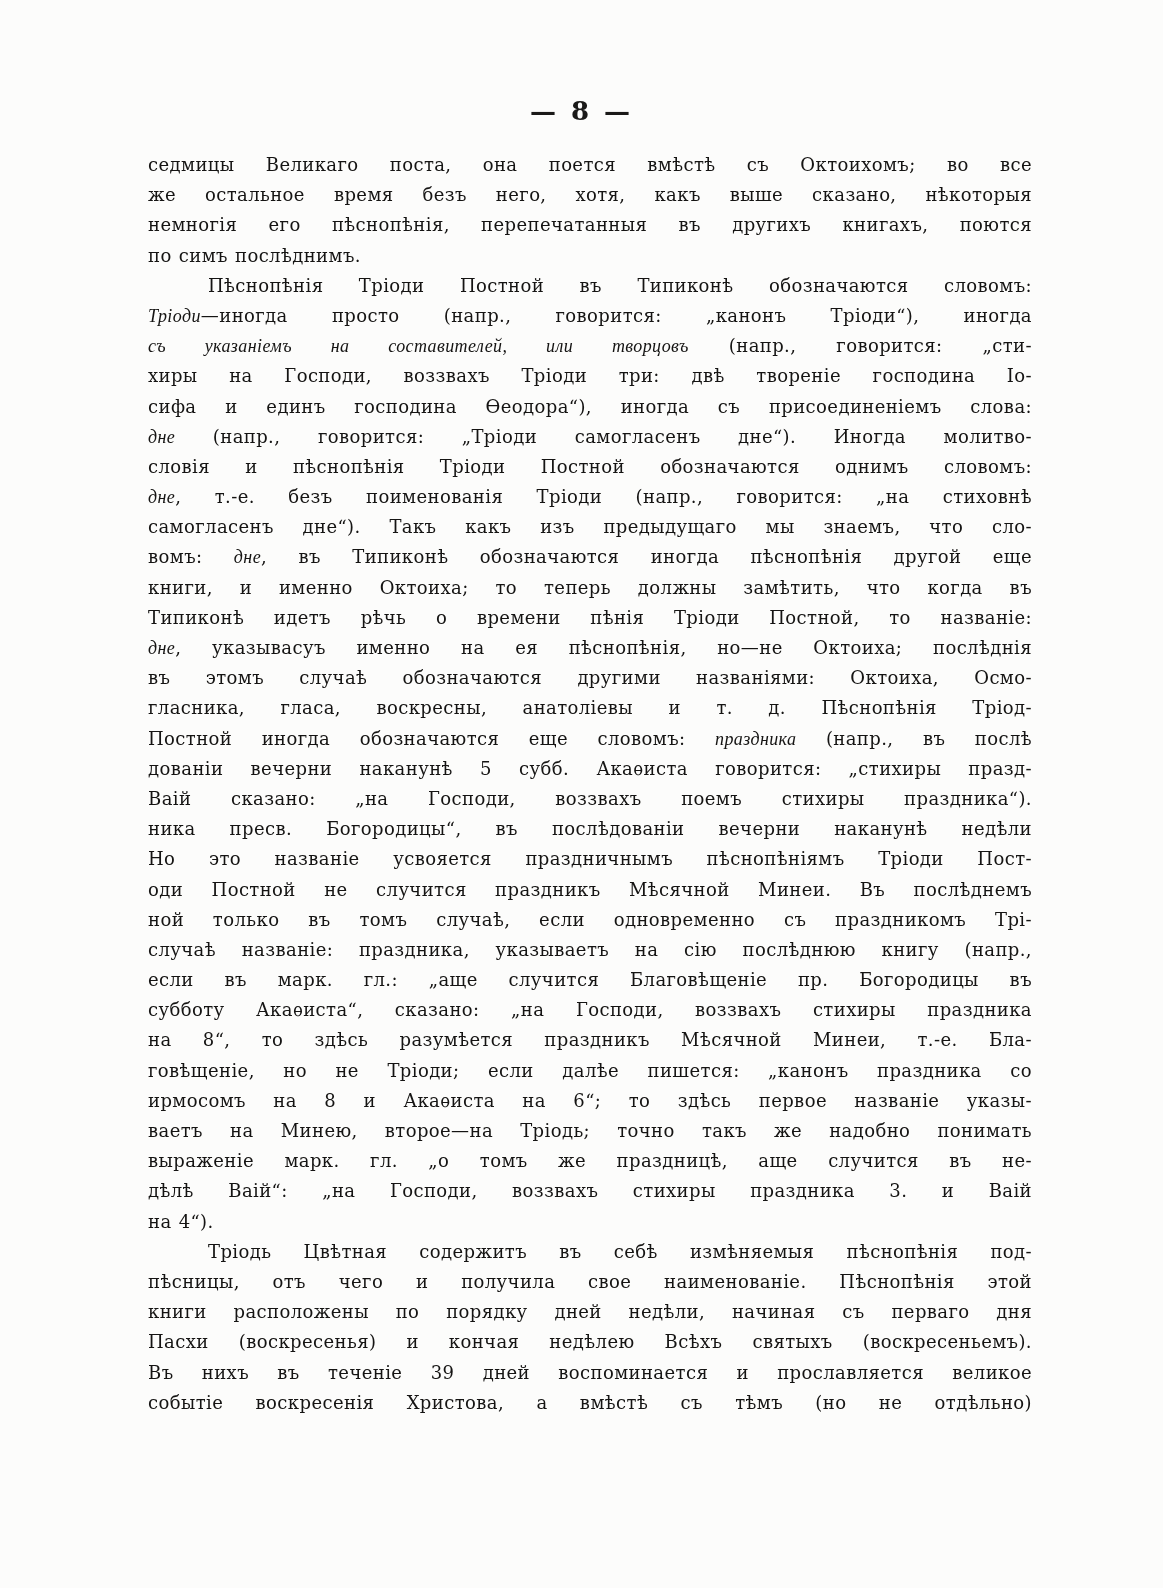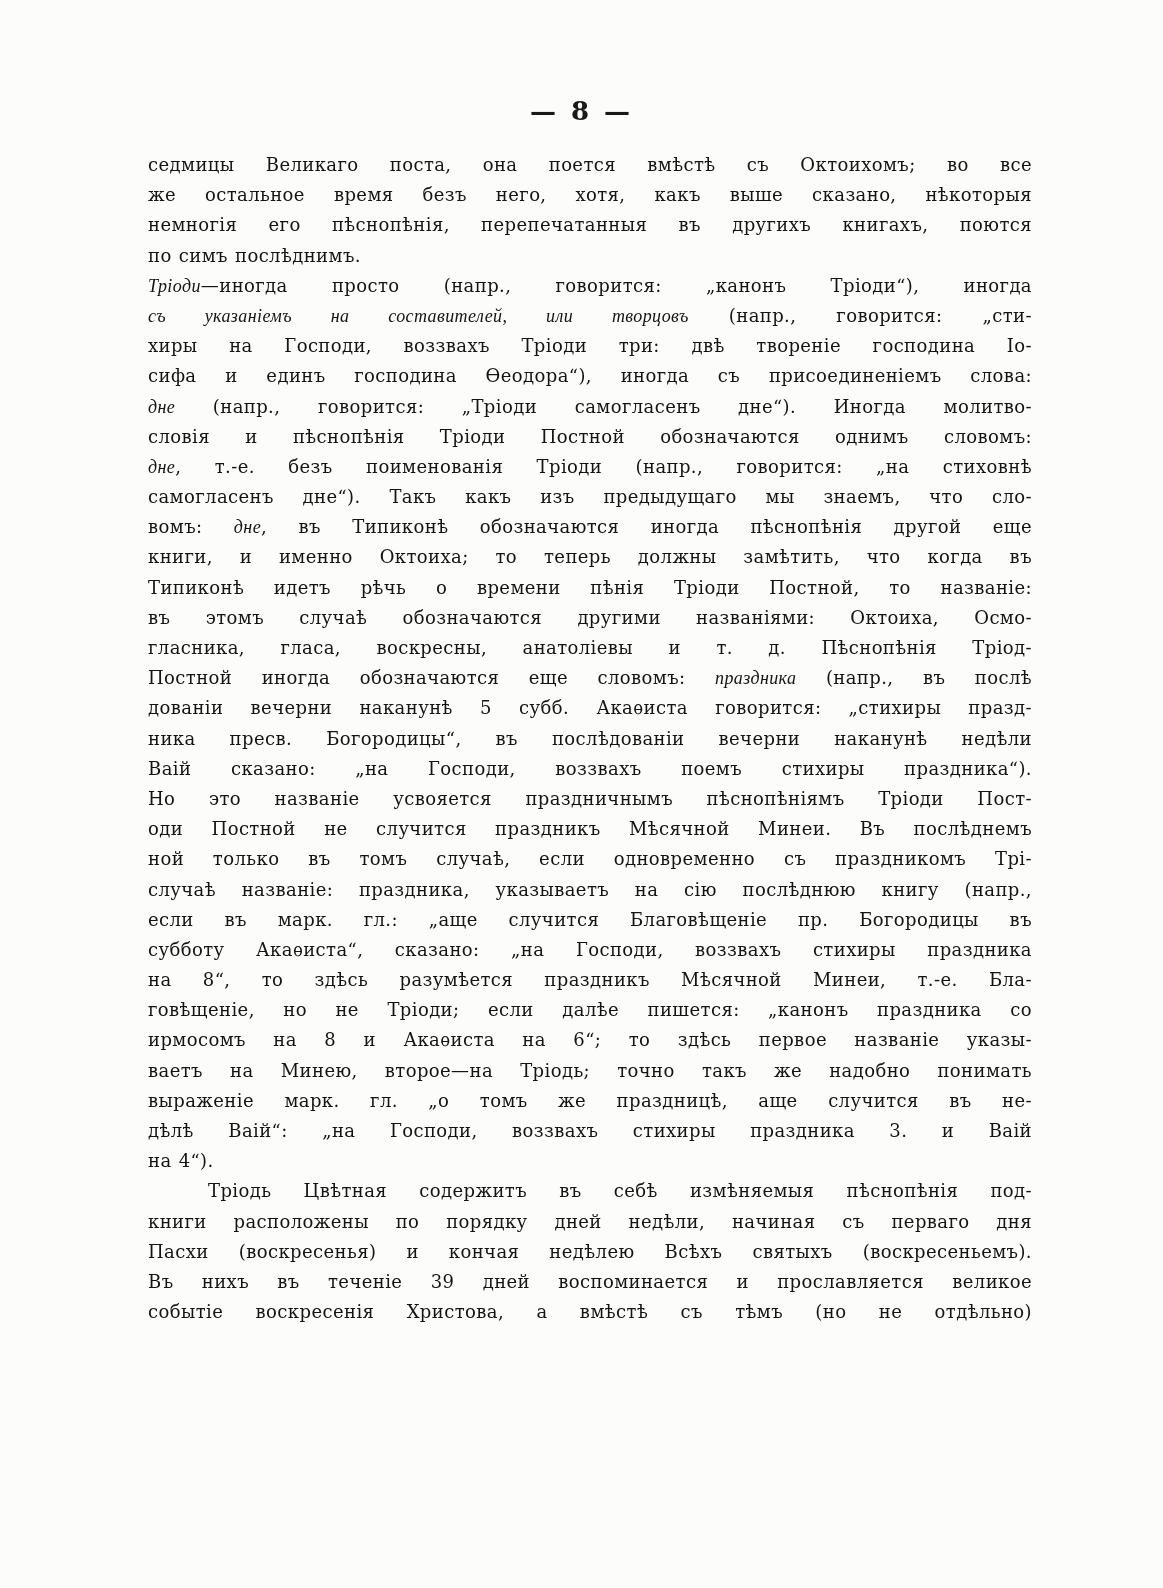--- a/index.html
+++ b/index.html
@@ -57,52 +57,55 @@
 <div class="page">
   <div class="page-number">— 8 —</div>
   <div class="text-block" id="text-root">
       <div class="para">
         <div class="line"><span>седмицы Великаго поста, она поется вмѣстѣ съ Октоихомъ; во все</span></div>
         <div class="line"><span>же остальное время безъ него, хотя, какъ выше сказано, нѣкоторыя</span></div>
         <div class="line"><span>немногія его пѣснопѣнія, перепечатанныя въ другихъ книгахъ, поются</span></div>
         <div class="line no-just"><span>по симъ послѣднимъ.</span></div>
       </div>
       <div class="para">
+        <div class="line indent"><span>Пѣснопѣнія Тріоди Постной въ Типиконѣ обозначаются словомъ:</span></div>
         <div class="line"><span class="it">Тріоди</span><span>—иногда просто (напр., говорится: „канонъ Тріоди“), иногда</span></div>
         <div class="line"><span class="it">съ указаніемъ на составителей, или творцовъ</span><span> (напр., говорится: „сти-</span></div>
         <div class="line"><span>хиры на Господи, воззвахъ Тріоди три: двѣ твореніе господина Іо-</span></div>
         <div class="line"><span>сифа и единъ господина Ѳеодора“), иногда съ присоединеніемъ слова:</span></div>
         <div class="line"><span class="it">дне</span><span> (напр., говорится: „Тріоди самогласенъ дне“). Иногда молитво-</span></div>
         <div class="line"><span>словія и пѣснопѣнія Тріоди Постной обозначаются однимъ словомъ:</span></div>
         <div class="line"><span class="it">дне</span><span>, т.-е. безъ поименованія Тріоди (напр., говорится: „на стиховнѣ</span></div>
         <div class="line"><span>самогласенъ дне“). Такъ какъ изъ предыдущаго мы знаемъ, что сло-</span></div>
         <div class="line"><span>вомъ: </span><span class="it">дне</span><span>, въ Типиконѣ обозначаются иногда пѣснопѣнія другой еще</span></div>
         <div class="line"><span>книги, и именно Октоиха; то теперь должны замѣтить, что когда въ</span></div>
         <div class="line"><span>Типиконѣ идетъ рѣчь о времени пѣнія Тріоди Постной, то названіе:</span></div>
+        <div class="line"><span class="it">дне</span><span>, указывасуъ именно на ея пѣснопѣнія, но—не Октоиха; послѣднія</span></div>
         <div class="line"><span>въ этомъ случаѣ обозначаются другими названіями: Октоиха, Осмо-</span></div>
         <div class="line"><span>гласника, гласа, воскресны, анатоліевы и т. д. Пѣснопѣнія Тріод-</span></div>
         <div class="line"><span>Постной иногда обозначаются еще словомъ: </span><span class="it">праздника</span><span> (напр., въ послѣ</span></div>
         <div class="line"><span>дованіи вечерни наканунѣ 5 субб. Акаѳиста говорится: „стихиры празд-</span></div>
+        <div class="line"><span>Ваій сказано: „на Господи, воззвахъ поемъ стихиры праздника“).</span></div>
         <div class="line"><span>ника пресв. Богородицы“, въ послѣдованіи вечерни наканунѣ недѣли</span></div>
-        <div class="line"><span>Ваій сказано: „на Господи, воззвахъ поемъ стихиры праздника“).</span></div>
         <div class="line"><span>Но это названіе усвояется праздничнымъ пѣснопѣніямъ Тріоди Пост-</span></div>
         <div class="line"><span>оди Постной не случится праздникъ Мѣсячной Минеи. Въ послѣднемъ</span></div>
         <div class="line"><span>ной только въ томъ случаѣ, если одновременно съ праздникомъ Трі-</span></div>
         <div class="line"><span>случаѣ названіе: праздника, указываетъ на сію послѣднюю книгу (напр.,</span></div>
         <div class="line"><span>если въ марк. гл.: „аще случится Благовѣщеніе пр. Богородицы въ</span></div>
         <div class="line"><span>субботу Акаѳиста“, сказано: „на Господи, воззвахъ стихиры праздника</span></div>
         <div class="line"><span>на 8“, то здѣсь разумѣется праздникъ Мѣсячной Минеи, т.-е. Бла-</span></div>
         <div class="line"><span>говѣщеніе, но не Тріоди; если далѣе пишется: „канонъ праздника со</span></div>
         <div class="line"><span>ирмосомъ на 8 и Акаѳиста на 6“; то здѣсь первое названіе указы-</span></div>
         <div class="line"><span>ваетъ на Минею, второе—на Тріодь; точно такъ же надобно понимать</span></div>
         <div class="line"><span>выраженіе марк. гл. „о томъ же праздницѣ, аще случится въ не-</span></div>
         <div class="line"><span>дѣлѣ Ваій“: „на Господи, воззвахъ стихиры праздника 3. и Ваій</span></div>
         <div class="line no-just"><span>на 4“).</span></div>
       </div>
       <div class="para">
         <div class="line indent"><span>Тріодь Цвѣтная содержитъ въ себѣ измѣняемыя пѣснопѣнія под-</span></div>
+        <div class="line"><span>пѣсницы, отъ чего и получила свое наименованіе. Пѣснопѣнія этой</span></div>
         <div class="line"><span>книги расположены по порядку дней недѣли, начиная съ перваго дня</span></div>
         <div class="line"><span>Пасхи (воскресенья) и кончая недѣлею Всѣхъ святыхъ (воскресеньемъ).</span></div>
         <div class="line"><span>Въ нихъ въ теченіе 39 дней воспоминается и прославляется великое</span></div>
         <div class="line"><span>событіе воскресенія Христова, а вмѣстѣ съ тѣмъ (но не отдѣльно)</span></div>
       </div>
     </div>
 </div>
 
 </body></html>

